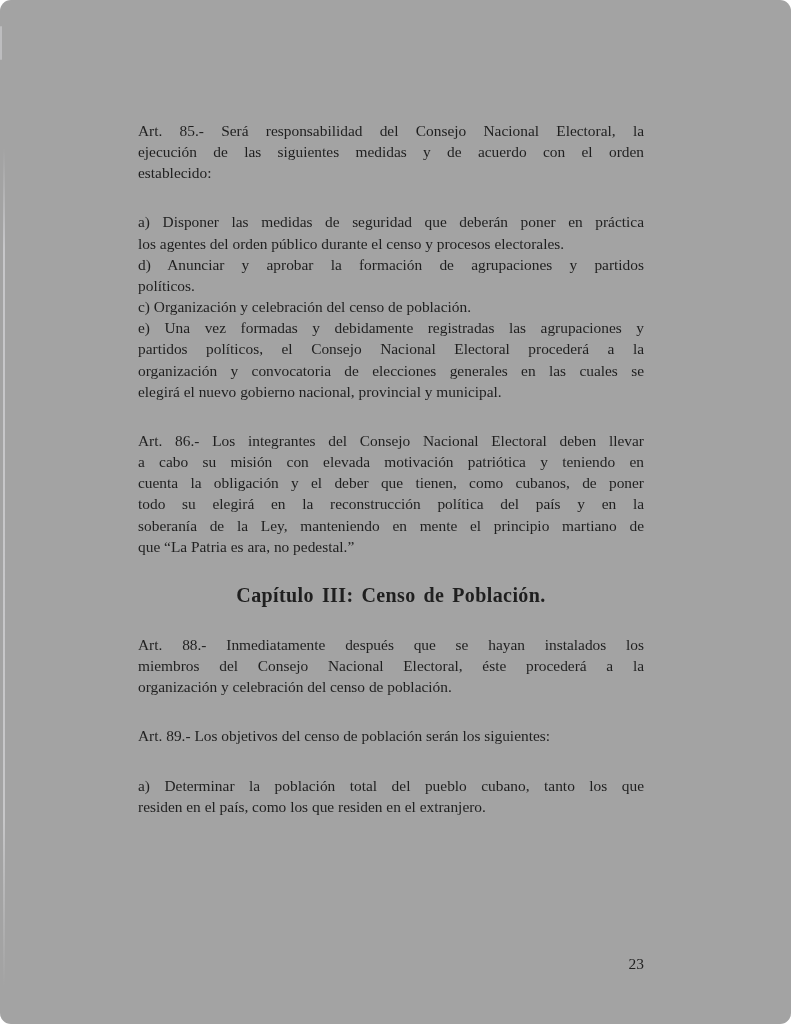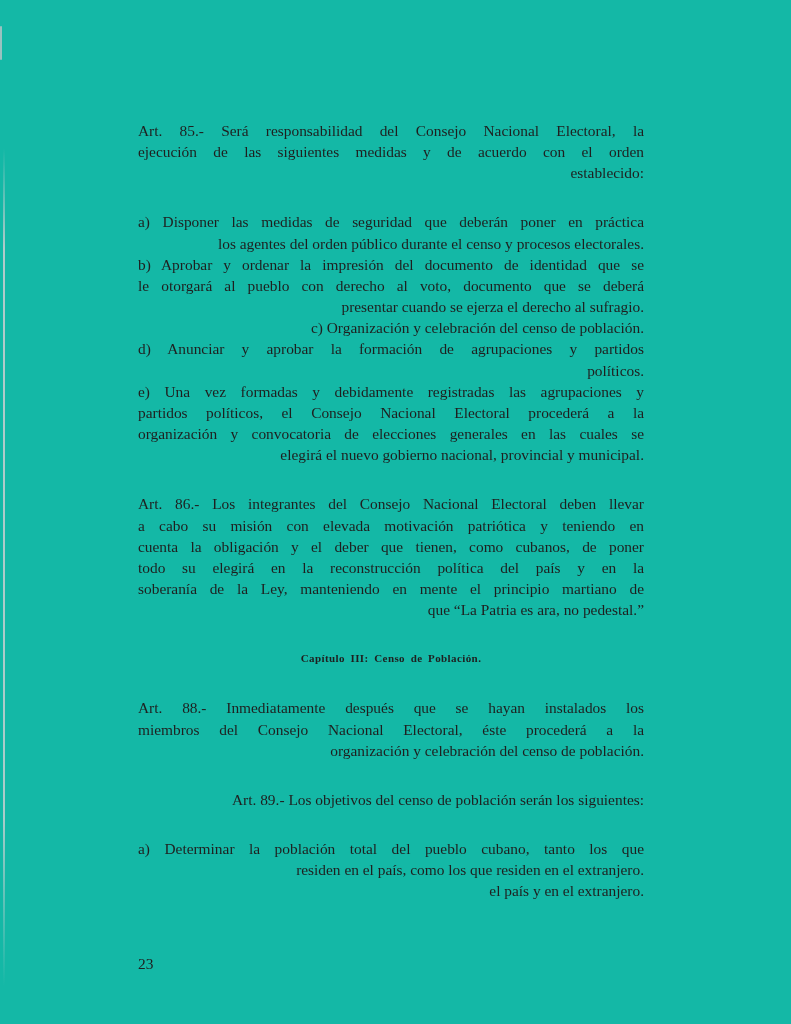--- a/index.html
+++ b/index.html
@@ -4,56 +4,57 @@
 <style>
   html, body {
     margin: 0;
     padding: 0;
     background: #ffffff;
   }
   .page {
     position: relative;
     width: 791px;
     height: 1024px;
-    background: #14b8a6;
+    background: #a3a3a3;
     overflow: hidden;
     font-family: "Liberation Serif", "DejaVu Serif", serif;
     color: #1f1f1f;
+    border-radius: 11px;
   }
   .text-block {
     position: absolute;
     left: 138px;
     top: 120px;
     width: 506px;
     font-size: 15.4px;
     line-height: 21.15px;
     -webkit-font-smoothing: antialiased;
   }
   .para { margin: 0; }
   .gap-above { margin-top: 28px; }
   .ln { display: block; }
   
   .jl {
     text-align: justify;
     text-align-last: justify;
   }
   
-  .ll { text-align: right; font-family: Liberation Serif, serif; }
+  .ll { text-align: left; font-family: Liberation Serif, serif; }
   .chapter-heading {
     font-weight: bold;
     text-align: center;
     letter-spacing: 0.4px;
     word-spacing: 2.5px;
   }
   .page-number {
     position: absolute;
     left: 138px;
     top: 953px;
     width: 506px;
-    text-align: left;
+    text-align: right;
     font-size: 15.4px;
     line-height: 21.15px;
   }
   
   .scan-nub {
     position: absolute;
     left: 0;
     top: 26px;
     width: 2px;
     height: 34px;
@@ -91,68 +92,62 @@
       <span class="ln jl">ejecución de las siguientes medidas y de acuerdo con el orden</span>
       <span class="ln ll">establecido:</span>
     </p>
 
     <div class="gap-above">
       <p class="para">
         <span class="ln jl">a) Disponer las medidas de seguridad que deberán poner en práctica</span>
         <span class="ln ll">los agentes del orden público durante el censo y procesos electorales.</span>
       </p>
       <p class="para">
-        <span class="ln jl">b) Aprobar y ordenar la impresión del documento de identidad que se</span>
-        <span class="ln jl">le otorgará al pueblo con derecho al voto, documento que se deberá</span>
-        <span class="ln ll">presentar cuando se ejerza el derecho al sufragio.</span>
+        <span class="ln jl">d) Anunciar y aprobar la formación de agrupaciones y partidos</span>
+        <span class="ln ll">políticos.</span>
       </p>
       <p class="para">
         <span class="ln ll">c) Organización y celebración del censo de población.</span>
-      </p>
-      <p class="para">
-        <span class="ln jl">d) Anunciar y aprobar la formación de agrupaciones y partidos</span>
-        <span class="ln ll">políticos.</span>
       </p>
       <p class="para">
         <span class="ln jl">e) Una vez formadas y debidamente registradas las agrupaciones y</span>
         <span class="ln jl">partidos políticos, el Consejo Nacional Electoral procederá a la</span>
         <span class="ln jl">organización y convocatoria de elecciones generales en las cuales se</span>
         <span class="ln ll">elegirá el nuevo gobierno nacional, provincial y municipal.</span>
       </p>
     </div>
 
     <p class="para gap-above">
       <span class="ln jl">Art. 86.- Los integrantes del Consejo Nacional Electoral deben llevar</span>
       <span class="ln jl">a cabo su misión con elevada motivación patriótica y teniendo en</span>
       <span class="ln jl">cuenta la obligación y el deber que tienen, como cubanos, de poner</span>
       <span class="ln jl">todo su elegirá en la reconstrucción política del país y en la</span>
       <span class="ln jl">soberanía de la Ley, manteniendo en mente el principio martiano de</span>
       <span class="ln ll">que “La Patria es ara, no pedestal.”</span>
     </p>
 
 
-    <h2 class="para gap-above chapter-heading" style="font-size:11px; line-height:21.15px;">Capítulo III: Censo de Población.</h2>
+    <h2 class="para gap-above chapter-heading" style="font-size:20px; line-height:21.15px;">Capítulo III: Censo de Población.</h2>
 
     <p class="para gap-above">
       <span class="ln jl">Art. 88.- Inmediatamente después que se hayan instalados los</span>
       <span class="ln jl">miembros del Consejo Nacional Electoral, éste procederá a la</span>
       <span class="ln ll">organización y celebración del censo de población.</span>
     </p>
 
     <p class="para gap-above">
       <span class="ln ll">Art. 89.- Los objetivos del censo de población serán los siguientes:</span>
     </p>
 
     <div class="gap-above">
       <p class="para">
         <span class="ln jl">a) Determinar la población total del pueblo cubano, tanto los que</span>
         <span class="ln ll">residen en el país, como los que residen en el extranjero.</span>
       </p>
       <p class="para">
-        <span class="ln ll">el país y en el extranjero.</span>
       </p>
     </div>
 
   </main>
 
   <div class="page-number">23</div>
 
 </div>
 
 </body></html>

